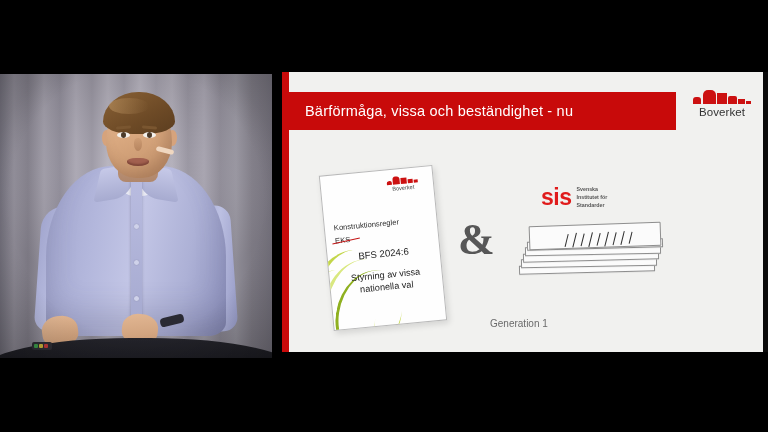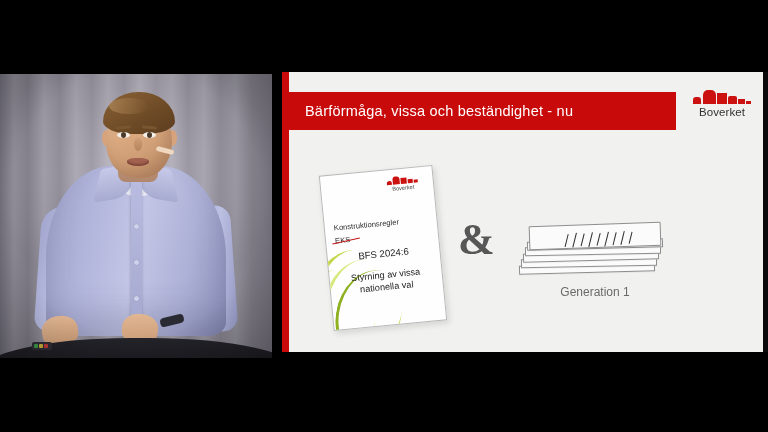--- a/index.html
+++ b/index.html
@@ -190,22 +190,22 @@
     box-shadow:0 1px 0 rgba(0,0,0,.04);
   }
   .sheet-lines{ position:absolute; left:36px; top:7px; width:72px; height:20px; }
   .sheet-lines i{ position:absolute; display:block; width:1.3px; background:#2f2f2f; transform:rotate(16deg); }
 
   .stack-label{
     position:absolute; left:490px; top:286px; width:210px; text-align:center;
     font-size:12.5px; color:#1d1d1d;
   }
   .stack-sub{
-    position:absolute; left:490px; top:285px; width:210px; text-align:center;
-    font-size:12px; color:#6a6a6a;
+    position:absolute; left:490px; top:318px; width:210px; text-align:left;
+    font-size:10px; color:#6a6a6a;
   }
 
   .slide-edge{ position:absolute; left:763px; top:72px; width:5px; height:280px; background:#0a0a0a; }
 </style>
 </head>
 <body>
 
 <div id="stage">
 
   <div class="video-panel">
@@ -292,20 +292,28 @@
       <div class="doc-line2">BFS 2024:6</div>
       <div class="doc-line3">
         <div>Styrning av vissa</div>
         <div>nationella val</div>
       </div>
     </div>
   </div>
 
   <div class="amp">&amp;</div>
 
+  <div class="sis">
+    <div class="sis-mark">sis</div>
+    <div class="sis-sub">
+      <div>Svenska</div>
+      <div>Institutet för</div>
+      <div>Standarder</div>
+    </div>
+  </div>
 
   <div class="stack">
     <div class="sheet" style="left:4px;  top:42px; width:136px; height:9px; transform:rotate(-1.5deg);"></div>
     <div class="sheet" style="left:6px;  top:36px; width:136px; height:9px; transform:rotate(-1deg);"></div>
     <div class="sheet" style="left:8px;  top:30px; width:136px; height:9px; transform:rotate(-1.5deg);"></div>
     <div class="sheet" style="left:10px; top:24px; width:136px; height:9px; transform:rotate(-1deg);"></div>
     <div class="sheet" style="left:12px; top:18px; width:136px; height:9px; transform:rotate(-1.5deg);"></div>
     <div class="sheet" style="left:14px; top:2px;  width:132px; height:24px; transform:rotate(-2deg); border-radius:1px;">
       <div class="sheet-lines">
         <i style="left:0px;  top:1px;  height:13px;"></i>

